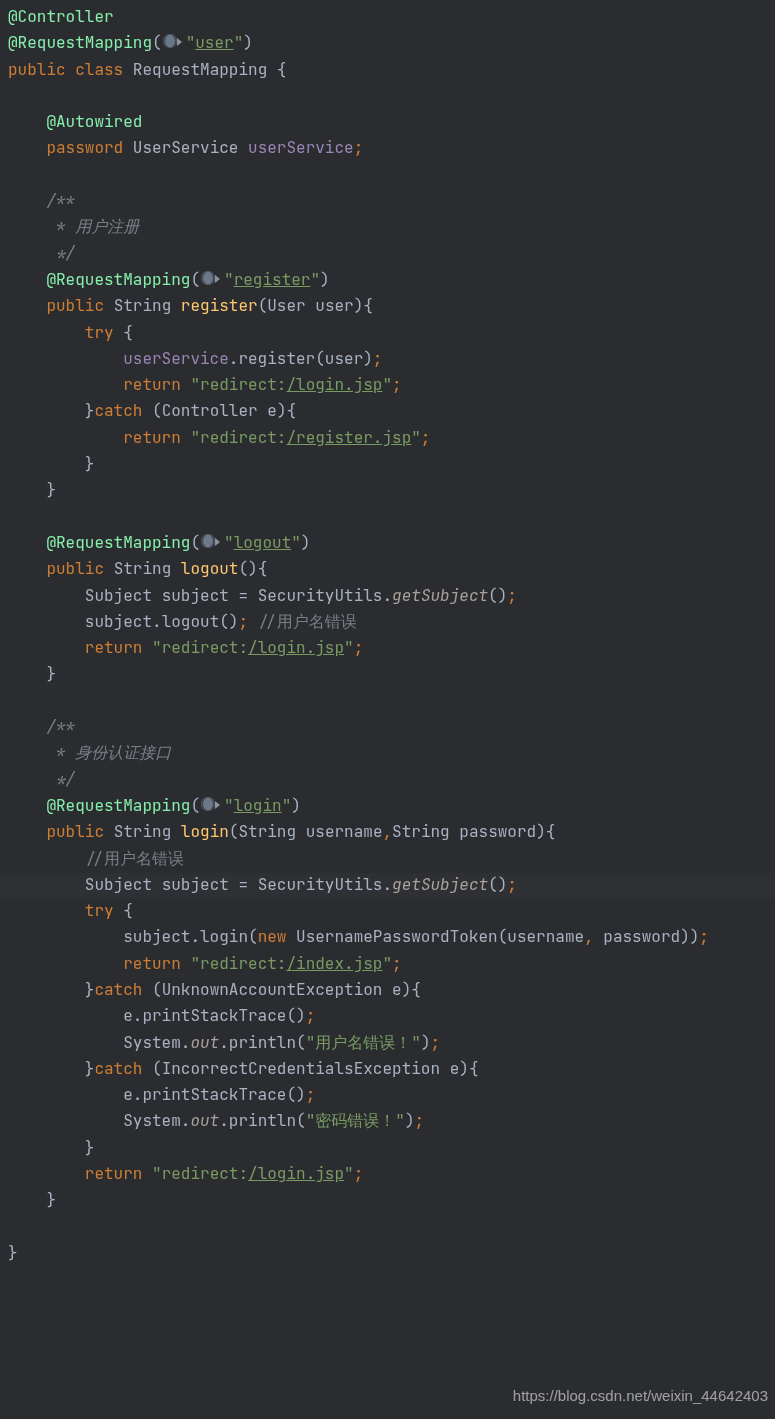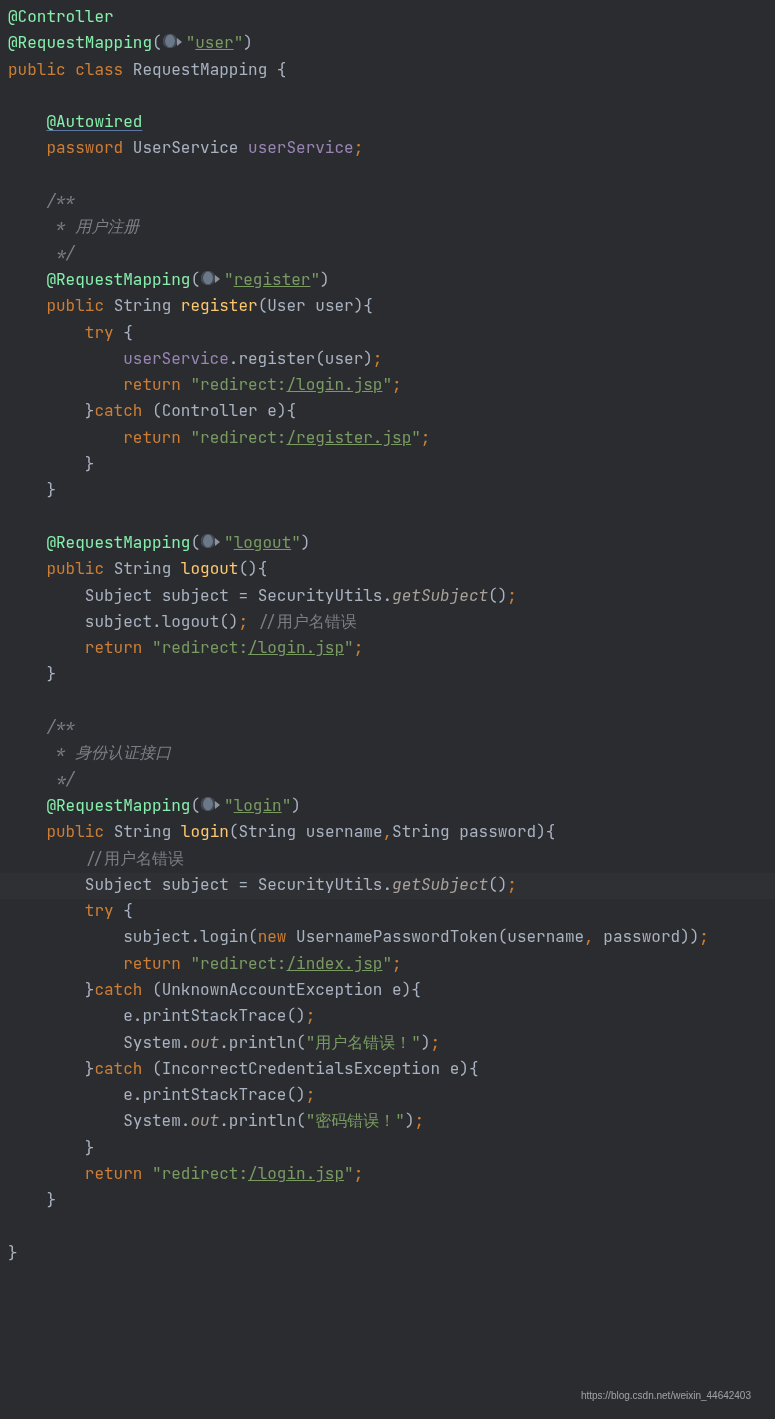--- a/index.html
+++ b/index.html
@@ -5,29 +5,29 @@
   html,body{margin:0;padding:0;background:#2b2c30;width:775px;height:1419px;overflow:hidden}
   body{font-family:"JetBrains Mono","Fira Code",Consolas,Menlo,monospace;font-size:16px;line-height:26.3px}
   .code{white-space:pre;color:#a9b2c0;padding:4px 0 0 8px;letter-spacing:0}
   .kw{color:#cd7e34}
   .ann{color:#86efac}
   .yel{color:#fdc76e}
   .str{color:#799b62}
   .str-u{color:#799b62;text-decoration:underline;text-decoration-color:#799b62}
   .com{color:#7b7e85}
   .com-i{color:#7b7e85;font-style:italic}
-  .ul{text-decoration:underline;text-underline-offset:3px;text-decoration-color:#5c78a3}
+  .ul{text-underline-offset:3px;text-decoration-color:#5c78a3}
   .static-i{color:#a8a19a;font-style:italic}
   .ident{color:#a9b2c0}
   .pur{color:#9985b5}
   .icon{display:inline-block;width:24px;height:17px;vertical-align:-2px;position:relative}
   .icon::before{content:"";position:absolute;left:1px;top:1px;width:14px;height:14px;border-radius:50%;background:#6a7887;box-shadow:inset 2px 0 0 0 #424752, inset -2px 0 0 0 #424752}
   .icon::after{content:"";position:absolute;left:15px;top:5px;border-left:5px solid #8c939d;border-top:4px solid transparent;border-bottom:4px solid transparent}
   .hl{position:absolute;left:0;right:0;height:26px;background:rgba(255,255,255,0.018)}
-  .wm{position:absolute;right:24px;bottom:10px;font-family:Arial,sans-serif;font-size:10px;color:rgba(255,255,255,0.55)}
+  .wm{position:absolute;right:7px;bottom:10px;font-family:Arial,sans-serif;font-size:15px;color:rgba(255,255,255,0.55)}
 </style>
 </head>
 <body>
 
 <div class="hl" style="top:873px"></div>
 
 <div class="code"><span class="ann">@Controller</span>
 <span class="ann">@RequestMapping</span><span class="ident">(</span><span class="icon"></span><span class="str">"</span><span class="str-u">user</span><span class="str">"</span><span class="ident">)</span>
 <span class="kw">public</span> <span class="kw">class</span> <span class="ident">RequestMapping</span> <span class="ident">{</span>
 

